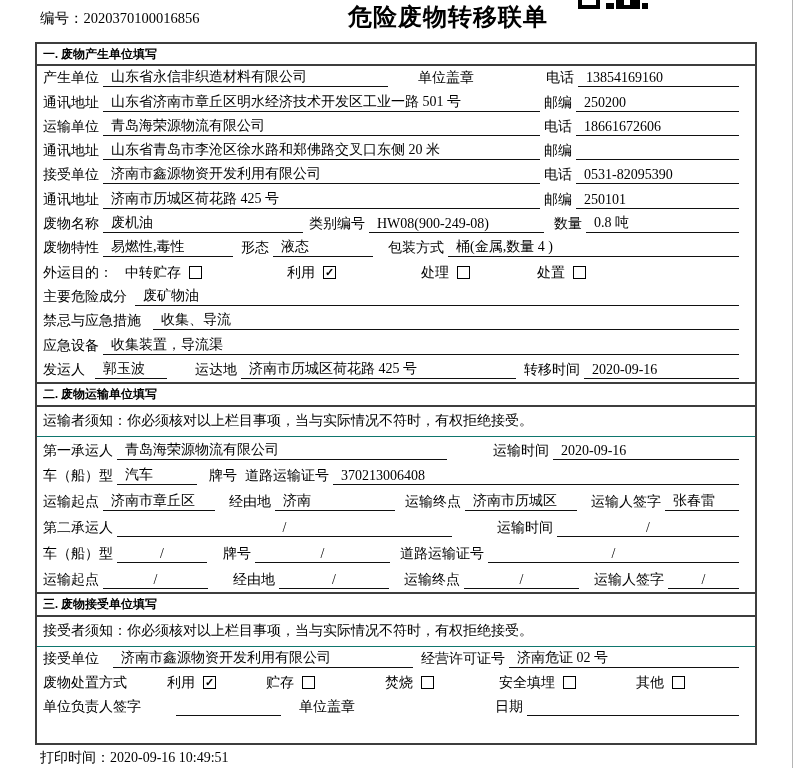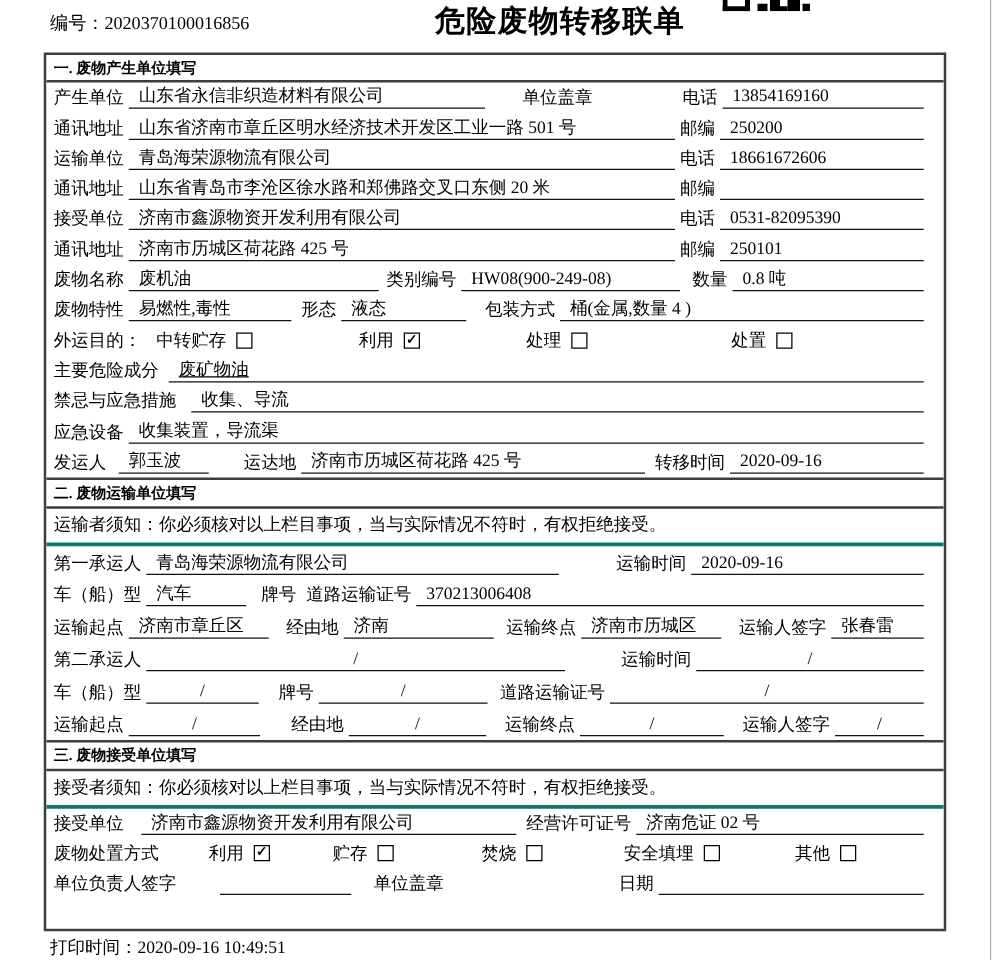--- a/index.html
+++ b/index.html
@@ -9,21 +9,21 @@
     font-family:"Liberation Serif","DejaVu Serif",serif; font-size:14px; color:#000;
   }
   .page-edge { position:absolute; left:792px; top:0; width:1px; height:768px; background:#b5b5b5; }
   .serial { position:absolute; left:40px; top:9px; font-size:14.5px; white-space:nowrap; }
   .doc-title { position:absolute; left:100px; right:0; top:1px; text-align:center; font-weight:bold; font-size:24px; letter-spacing:1px; }
   .qr-frag { position:absolute; left:578px; top:0; }
   .form-box { position:absolute; left:35px; top:42px; width:722px; height:703px; border:2px solid #3d3d3d; background:#fff; overflow:hidden; }
   .sec-header { font-weight:bold; font-size:12px; padding:1px 0 0 6px; border-bottom:2px solid #3d3d3d; display:flex; align-items:center; }
   .s1 .sec-header { height:22px; }
   .s2 .sec-header, .s3 .sec-header { height:25px; border-top:2px solid #3d3d3d; }
-  .notice { height:30px; border-bottom:3px solid #0f766e; padding-left:6px; display:flex; align-items:center; white-space:nowrap; }
+  .notice { height:30px; border-bottom:1px solid #0f766e; padding-left:6px; display:flex; align-items:center; white-space:nowrap; }
   .frow { display:flex; align-items:flex-end; padding:0 16px 3px 6px; }
   .s1 .frow { height:24.3px; }
   .s2 .frow { height:25.8px; }
   .s3 .frow { height:24px; }
   .lbl { white-space:nowrap; flex-shrink:0; }
   .fld { border-bottom:1px solid #111; margin-left:4px; white-space:nowrap; overflow:hidden;
          flex-shrink:0; display:inline-flex; align-items:flex-end; height:18px; }
   .fld .val { padding-left:8px; display:inline-block; width:100%; }
   .fld.ctr .val { text-align:center; padding-left:0; }
   .cb { display:inline-flex; align-items:center; flex-shrink:0; }
@@ -150,28 +150,28 @@
           <span class="cbb"></span>
         </span>
         <span class="cb" style="margin-left: 85px;">
           <span>利用</span>
           <span class="cbb">✓</span>
         </span>
         <span class="cb" style="margin-left: 85px;">
           <span>处理</span>
           <span class="cbb"></span>
         </span>
-        <span class="cb" style="margin-left: 115px;">
+        <span class="cb" style="margin-left: 67px;">
           <span>处置</span>
           <span class="cbb"></span>
         </span>
       </div>
       <div class="frow">
         <span class="lbl">主要危险成分</span>
-        <span class="fld" style="flex: 1 1 auto; margin-left: 8px; text-decoration: underline;">
+        <span class="fld" style="flex: 1 1 auto; margin-left: 8px;">
           <span class="val">废矿物油</span>
         </span>
       </div>
       <div class="frow">
         <span class="lbl">禁忌与应急措施</span>
         <span class="fld" style="flex: 1 1 auto; margin-left: 12px;">
           <span class="val">收集、导流</span>
         </span>
       </div>
       <div class="frow">

